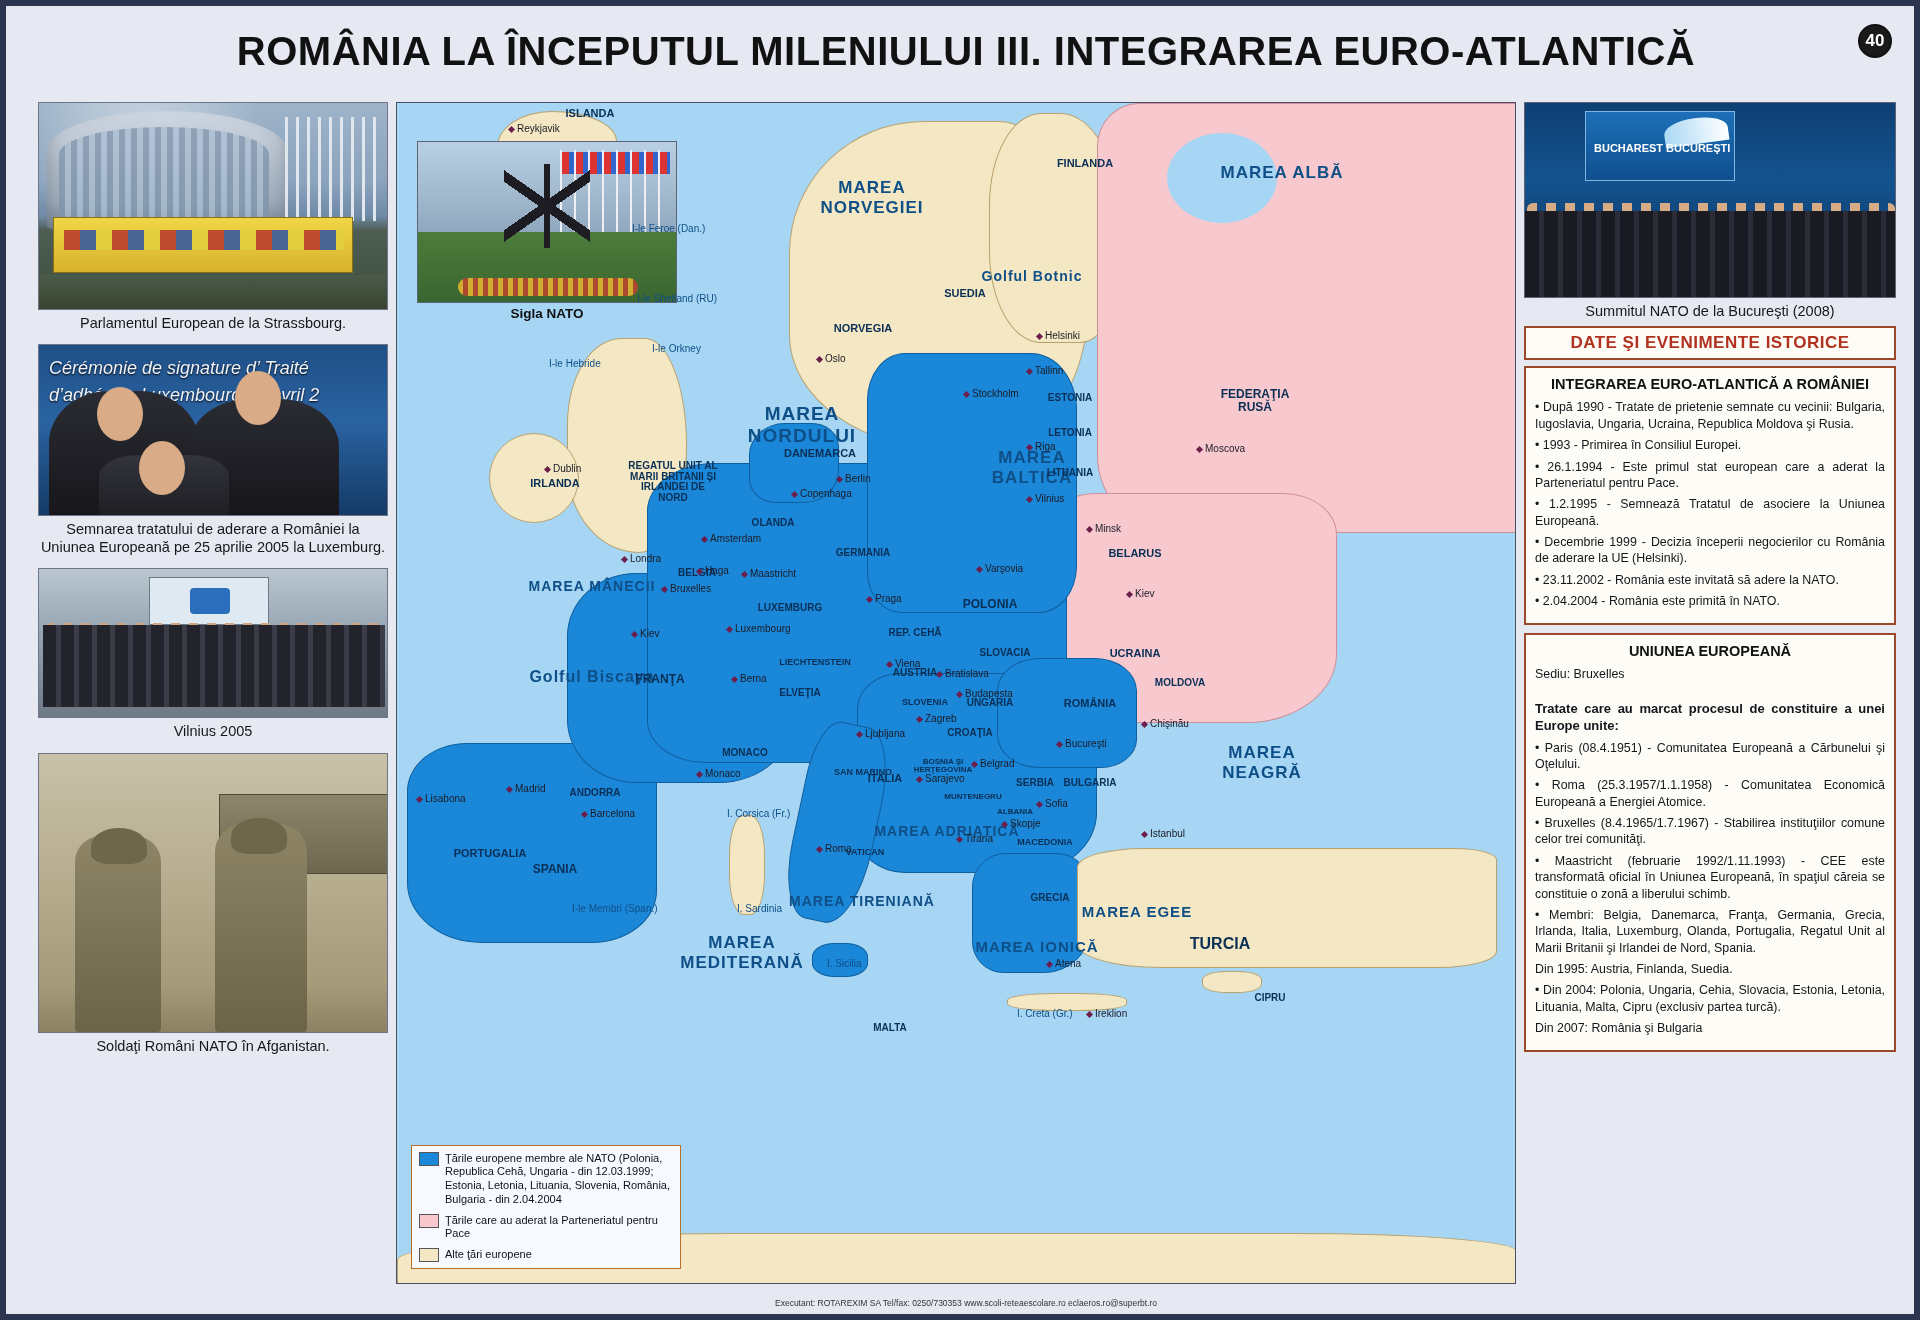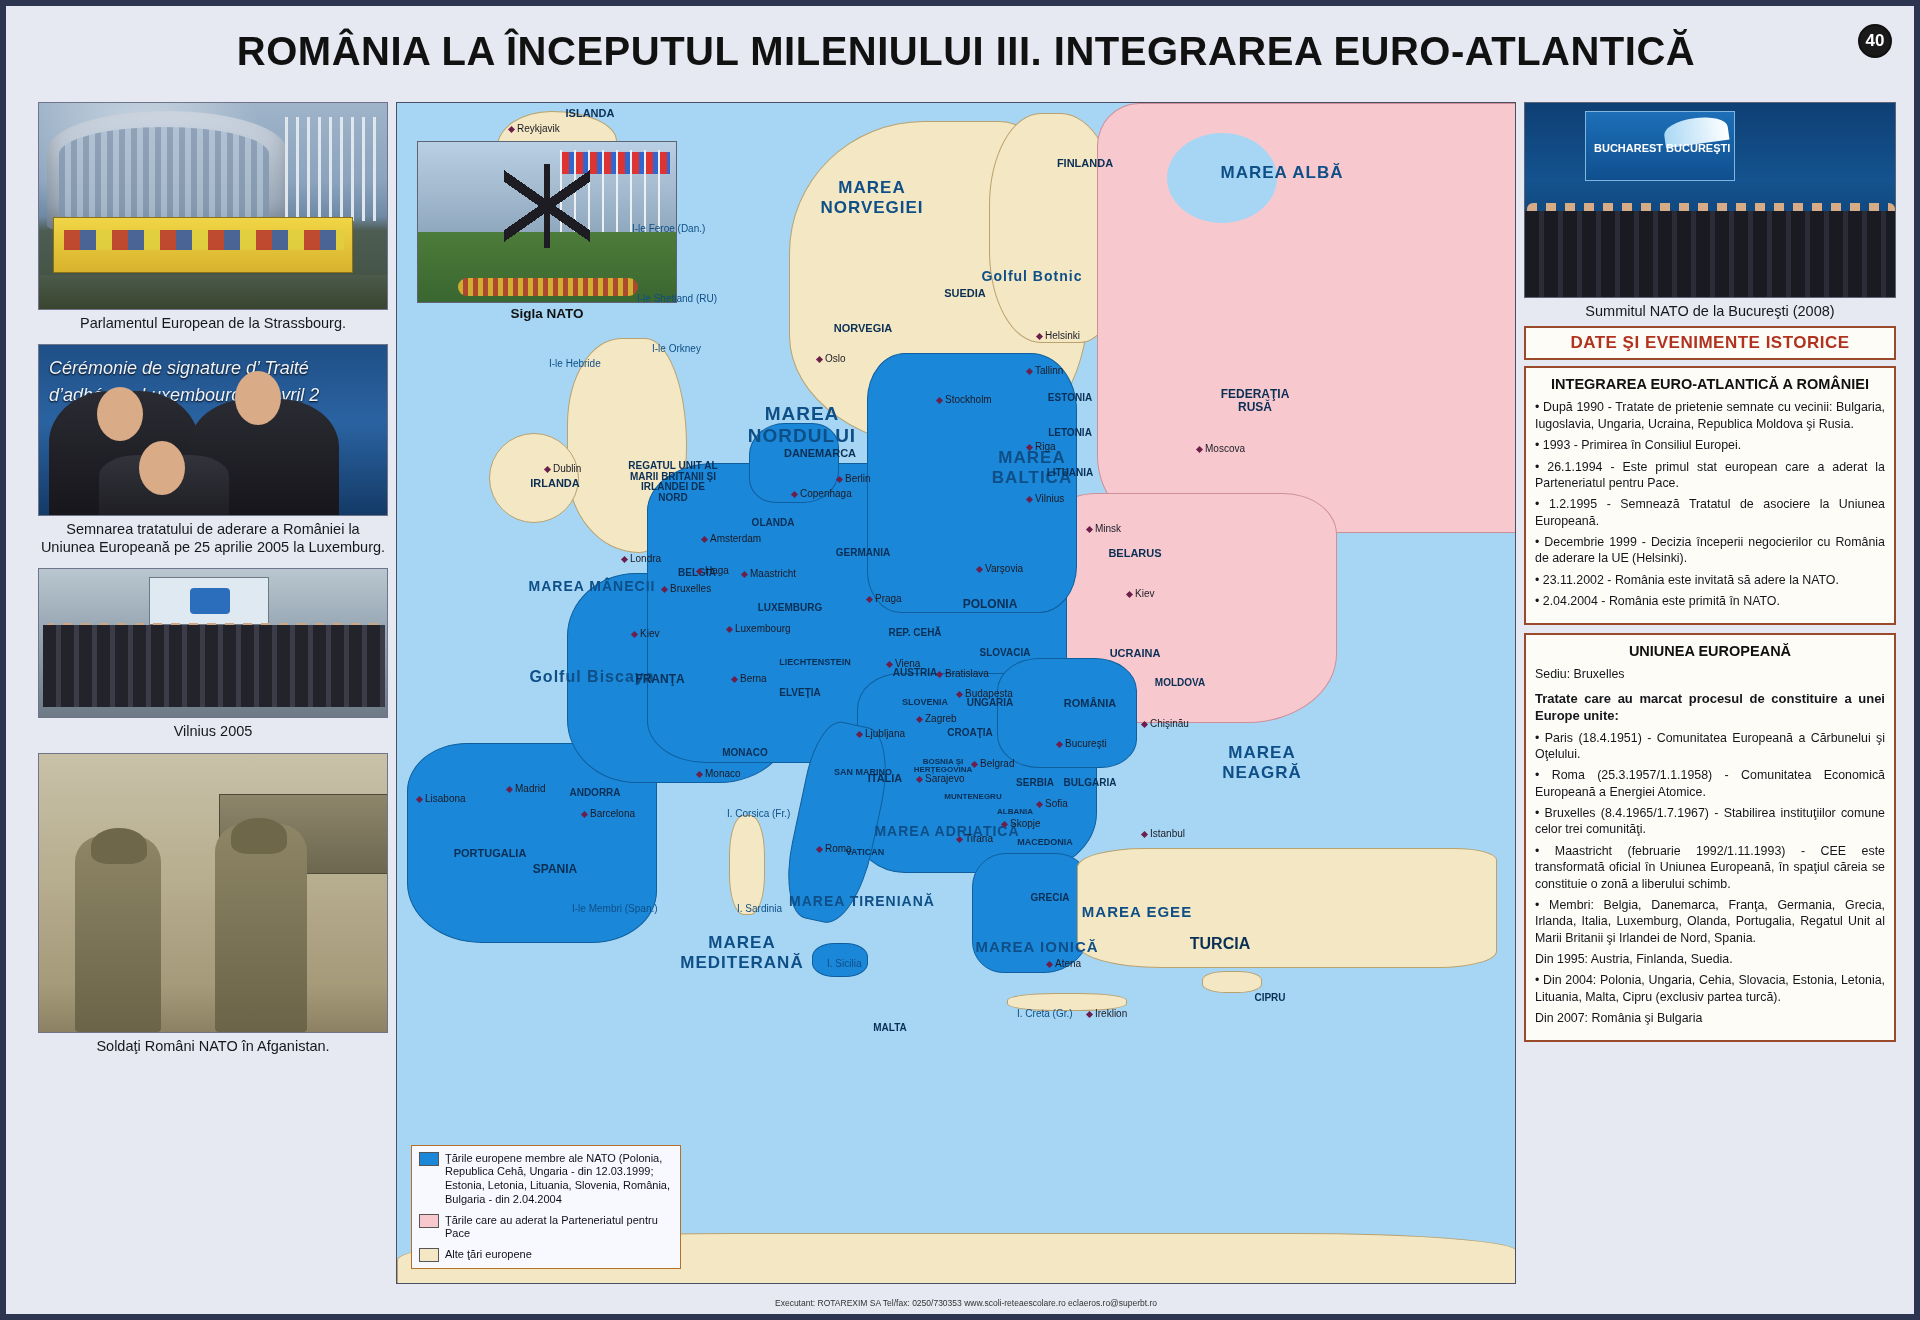--- a/index.html
+++ b/index.html
@@ -200,21 +200,21 @@
   #panel-head {
     border:2px solid #9a4a2a; background:#fdfcf7; text-align:center;
     font-size:17px; font-weight:bold; color:#b0321f; letter-spacing:0.5px;
     padding:5px 0; margin-bottom:6px;
   }
   .panel h3 { margin:0 0 6px 0; text-align:center; font-size:14.5px; color:#111; line-height:1.2; }
   .panel p, .panel li { font-size:12.4px; color:#15161c; line-height:1.32; margin:0 0 5px 0; text-align:justify; }
   .panel ul { margin:0; padding:0; list-style:none; }
   .panel li:before { content:"• "; }
   .panel .plain:before { content:""; }
-  .panel .sub { font-weight:bold; font-size:13px; margin:8px 0 5px; }
+  .panel .sub { font-weight:bold; font-size:13px; margin:18px 0 5px; }
   #footer-bar { position:absolute; left:960px; bottom:6px; transform:translateX(-50%);
     font-size:8.5px; color:#333; white-space:nowrap; }
 </style>
 </head>
 <body>
 
 <div id="poster">
 
   <div id="title-bar">
     <div class="title">ROMÂNIA LA ÎNCEPUTUL MILENIULUI III. INTEGRAREA EURO-ATLANTICĂ</div>
@@ -373,21 +373,21 @@
         <div class="country-label" style="left: 150px; top: 685px; font-size: 10px; width: 96px;">ANDORRA</div>
         <div class="country-label" style="left: 110px; top: 760px; font-size: 12px; width: 96px;">SPANIA</div>
         <div class="country-label" style="left: 45px; top: 745px; font-size: 11px; width: 96px;">PORTUGALIA</div>
         <div class="country-label" style="left: 445px; top: 920px; font-size: 10px; width: 96px;">MALTA</div>
       </div>
     <div id="city-labels">
         <div class="city" style="left: 112px; top: 20px;"><span class="dot"></span><span>Reykjavik</span></div>
         <div class="city" style="left: 148px; top: 360px;"><span class="dot"></span><span>Dublin</span></div>
         <div class="city" style="left: 225px; top: 450px;"><span class="dot"></span><span>Londra</span></div>
         <div class="city" style="left: 420px; top: 250px;"><span class="dot"></span><span>Oslo</span></div>
-        <div class="city" style="left: 540px; top: 285px; margin-top: 6px;"><span class="dot"></span><span>Stockholm</span></div>
+        <div class="city" style="left: 567px; top: 285px;"><span class="dot"></span><span>Stockholm</span></div>
         <div class="city" style="left: 640px; top: 227px;"><span class="dot"></span><span>Helsinki</span></div>
         <div class="city" style="left: 630px; top: 262px;"><span class="dot"></span><span>Tallinn</span></div>
         <div class="city" style="left: 630px; top: 338px;"><span class="dot"></span><span>Riga</span></div>
         <div class="city" style="left: 630px; top: 390px;"><span class="dot"></span><span>Vilnius</span></div>
         <div class="city" style="left: 690px; top: 420px;"><span class="dot"></span><span>Minsk</span></div>
         <div class="city" style="left: 800px; top: 340px;"><span class="dot"></span><span>Moscova</span></div>
         <div class="city" style="left: 730px; top: 485px;"><span class="dot"></span><span>Kiev</span></div>
         <div class="city" style="left: 745px; top: 615px;"><span class="dot"></span><span>Chişinău</span></div>
         <div class="city" style="left: 580px; top: 460px;"><span class="dot"></span><span>Varşovia</span></div>
         <div class="city" style="left: 470px; top: 490px;"><span class="dot"></span><span>Praga</span></div>
@@ -472,21 +472,21 @@
           <li>23.11.2002 - România este invitată să adere la NATO.</li>
           <li>2.04.2004 - România este primită în NATO.</li>
         </ul>
     </div>
 
     <div class="panel">
       <h3>UNIUNEA EUROPEANĂ</h3>
       <p class="plain" style="margin-bottom:8px;">Sediu: Bruxelles</p>
       <p class="sub">Tratate care au marcat procesul de constituire a unei Europe unite:</p>
       <ul id="panel2-list">
-          <li>Paris (18.4.1951) - Comunitatea Europeană a Cărbunelui şi Oţelului.</li>
+          <li>Paris (08.4.1951) - Comunitatea Europeană a Cărbunelui şi Oţelului.</li>
           <li>Roma (25.3.1957/1.1.1958) - Comunitatea Economică Europeană a Energiei Atomice.</li>
           <li>Bruxelles (8.4.1965/1.7.1967) - Stabilirea instituţiilor comune celor trei comunităţi.</li>
           <li>Maastricht (februarie 1992/1.11.1993) - CEE este transformată oficial în Uniunea Europeană, în spaţiul căreia se constituie o zonă a liberului schimb.</li>
           <li>Membri: Belgia, Danemarca, Franţa, Germania, Grecia, Irlanda, Italia, Luxemburg, Olanda, Portugalia, Regatul Unit al Marii Britanii şi Irlandei de Nord, Spania.</li>
         </ul>
       <ul id="panel2-extra">
           <li class="plain">Din 1995: Austria, Finlanda, Suedia.</li>
           <li class="plain">• Din 2004: Polonia, Ungaria, Cehia, Slovacia, Estonia, Letonia, Lituania, Malta, Cipru (exclusiv partea turcă).</li>
           <li class="plain">Din 2007: România şi Bulgaria</li>
         </ul>

